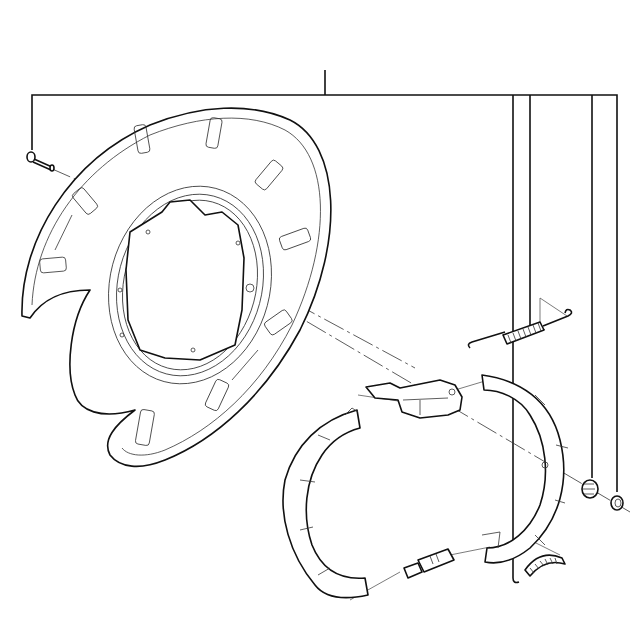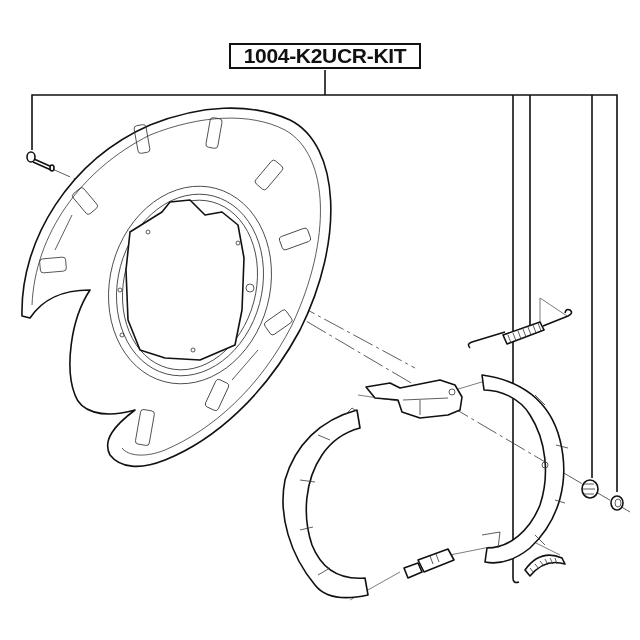--- a/index.html
+++ b/index.html
@@ -122,14 +122,13 @@
       <ellipse class="ol" cx="590" cy="489" rx="8" ry="9"></ellipse>
       <path class="th" d="M584,484 l10,0 M583,489 l12,0 M584,494 l10,0"></path>
     </g>
 
     <g>
       <ellipse class="ol" cx="617" cy="503" rx="6" ry="7"></ellipse>
       <ellipse class="th" cx="618" cy="503" rx="3" ry="4"></ellipse>
     </g>
   </svg>
 
-  <div class="part-label">1004-K2UCR-KIT</div>
 </div>
 
 </body></html>

